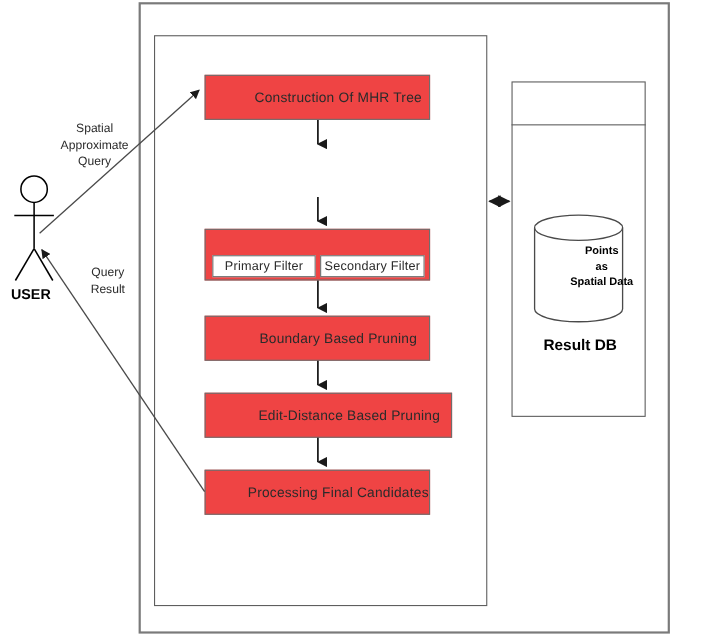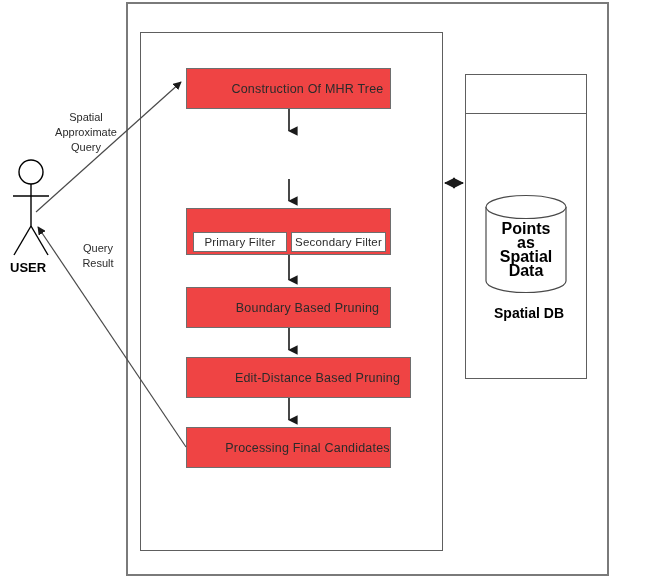--- a/index.html
+++ b/index.html
@@ -82,26 +82,27 @@
     position: absolute;
     color: #000000;
     font-weight: bold;
     font-size: 12px;
     white-space: nowrap;
     text-align: right;
   }
   .db-cyl-text {
     position: absolute;
     text-align: center;
-    font-size: 16px;
+    font-size: 10px;
     font-weight: bold;
     color: #000000;
     line-height: 14px;
     white-space: pre-line;
     width: 100%;
+    margin-left: 21px;
   }
   svg.overlay {
     position: absolute;
     left: 0;
     top: 0;
     width: 647px;
     height: 584px;
     pointer-events: none;
   }
   svg.inline-shape {
@@ -138,21 +139,21 @@
   <svg class="inline-shape" style="left:485px; top:194px; width:82px; height:100px;" viewBox="0 0 82 100">
     <path d="M1,13 L1,87" stroke="#4a4a4a" stroke-width="1.2" fill="none"></path>
     <path d="M81,13 L81,87" stroke="#4a4a4a" stroke-width="1.2" fill="none"></path>
     <ellipse cx="41" cy="13" rx="40" ry="11.5" fill="#ffffff" stroke="#4a4a4a" stroke-width="1.2"></ellipse>
     <path d="M1,87 A40,11.5 0 0 0 81,87" fill="none" stroke="#4a4a4a" stroke-width="1.2"></path>
   </svg>
   <div class="db-cyl-text" style="left:485px; top:222px; width:82px;">Points
 as
 Spatial Data</div>
 
-  <div class="label-bold" style="left:494px; top:305px; font-size:14px;">Spatial DB</div>
+  <div class="label-bold" style="left:494px; top:305px; font-size:14px;">Result DB</div>
 
   <svg class="inline-shape" style="left:10px; top:158px; width:62px; height:105px;" viewBox="0 0 62 105">
     <circle cx="21" cy="14" r="12" fill="#ffffff" stroke="#000000" stroke-width="1.4"></circle>
     <line x1="21" y1="26" x2="21" y2="68" stroke="#000000" stroke-width="1.4"></line>
     <line x1="3" y1="38" x2="39" y2="38" stroke="#000000" stroke-width="1.4"></line>
     <line x1="21" y1="68" x2="4" y2="97" stroke="#000000" stroke-width="1.4"></line>
     <line x1="21" y1="68" x2="38" y2="97" stroke="#000000" stroke-width="1.4"></line>
   </svg>
   <div class="label-bold" style="left:10px; top:260px; font-size:13px;">USER</div>
 

